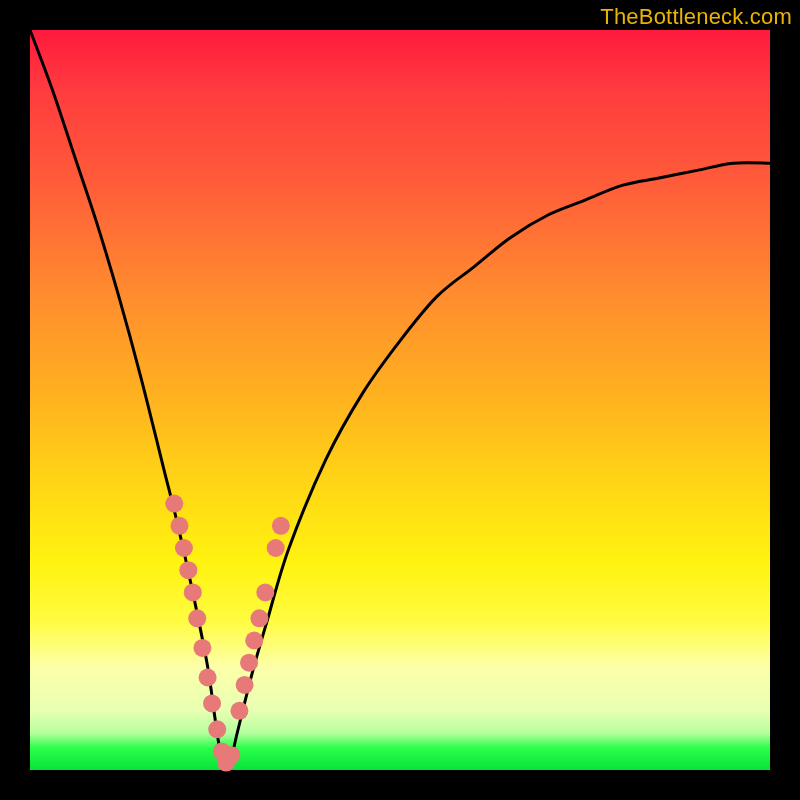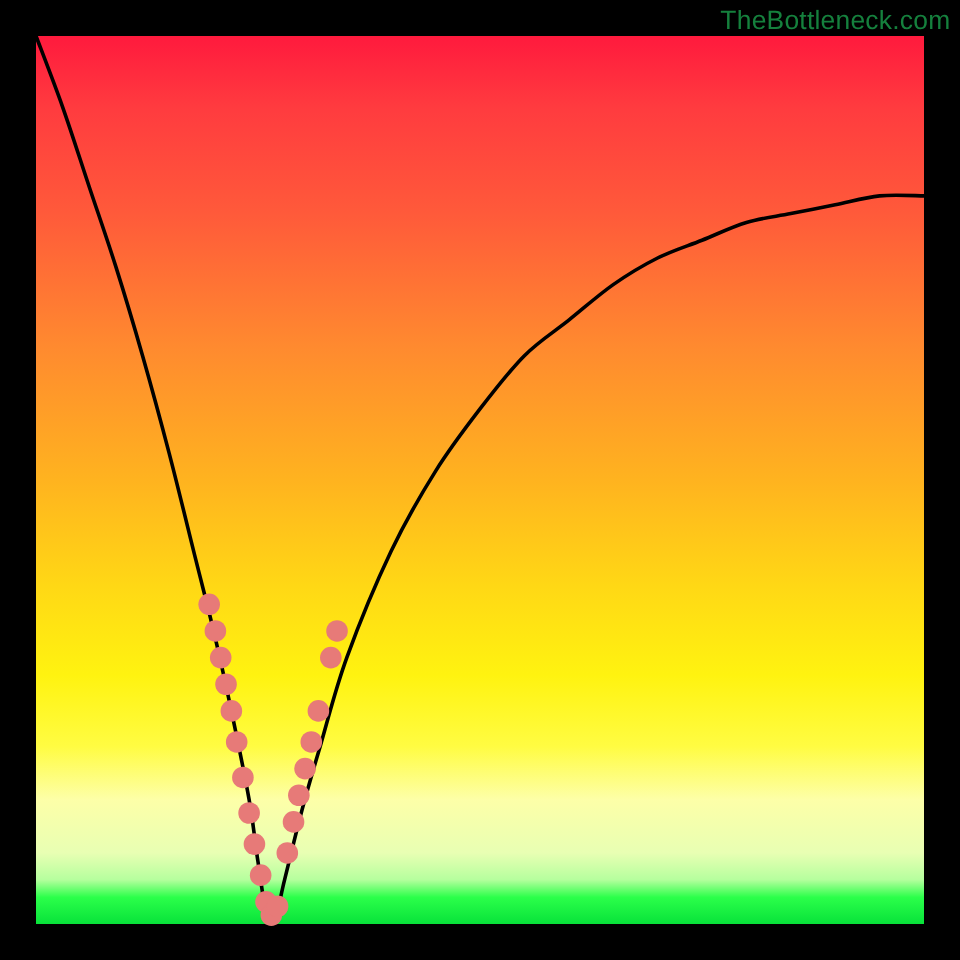--- a/index.html
+++ b/index.html
@@ -40,21 +40,21 @@
       #e8ffb3 92%,
       #b6ff9e 95%,
       #2bff4a 97%,
       #08e23a 100%
     );
   }
   .watermark {
     position: absolute;
     top: 4px;
     right: 8px;
-    color: #15803d;
+    color: #eab308;
     font-size: 22px;
     letter-spacing: 0.2px;
     user-select: none;
     text-align: center;
   }
   svg.curve {
     position: absolute;
     left: 0;
     top: 0;
     width: 740px;

